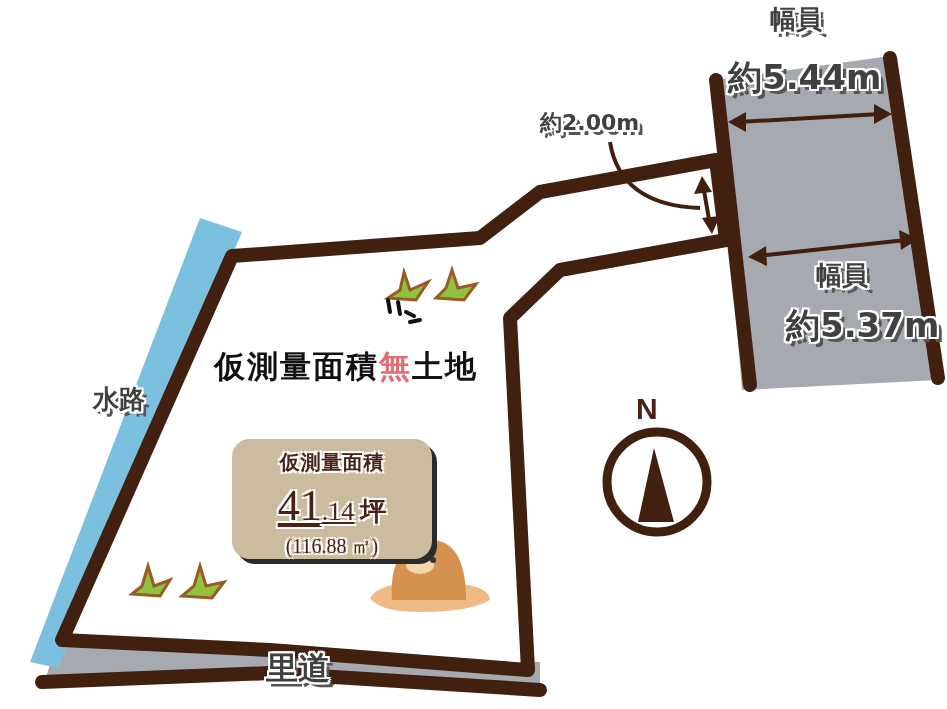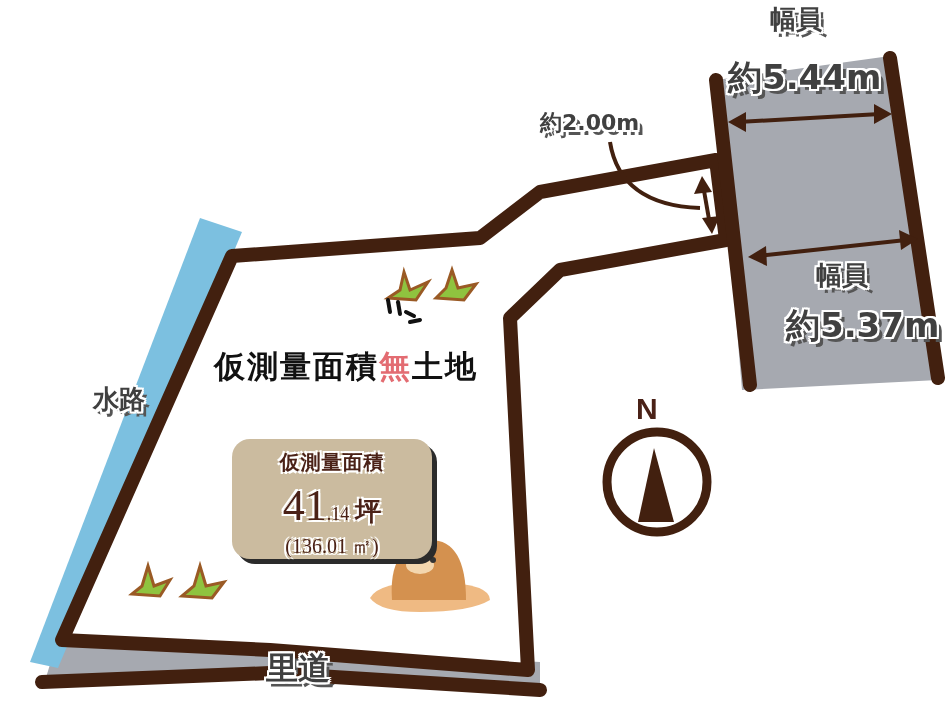--- a/index.html
+++ b/index.html
@@ -7,22 +7,22 @@
   svg.map { position:absolute; left:0; top:0; }
   .lbl { position:absolute; font-weight:bold; color:#404040; white-space:nowrap; line-height:1;
          text-shadow: 2px 2px 0 #fff, -2px -2px 0 #fff, 2px -2px 0 #fff, -2px 2px 0 #fff, 0 2px 0 #fff, 2px 0 0 #fff, 0 -2px 0 #fff, -2px 0 0 #fff, 5px 5px 0 #555; }
   .title { position:absolute; left:214px; top:346px; font-size:31px; font-weight:bold; color:#111; letter-spacing:2px; white-space:nowrap; }
   .title .mu { color:#e36c72; }
   .bubble { position:absolute; left:232px; top:403px; width:200px; height:120px; background:#cbbb9f; border-radius:18px;
             box-shadow: 5px 5px 0 #2b2b2b; text-align:center; color:#4a2117;margin-top:36px; }
   .bubble .t1 { font-size:20px; font-weight:bold; margin-top:10px; letter-spacing:1px;
                 text-shadow:2px 2px 0 #fff,-2px -2px 0 #fff,2px -2px 0 #fff,-2px 2px 0 #fff; }
   .bubble .t2 { font-family:"Liberation Serif", serif; margin-top:4px; text-shadow:2px 2px 0 #fff,-2px -2px 0 #fff,2px -2px 0 #fff,-2px 2px 0 #fff; }
-  .bubble .t2 .n1 { font-size:44px; }
-  .bubble .t2 .n2 { font-size:18px; }
+  .bubble .t2 .n1 { font-size:44px;text-decoration:underline; }
+  .bubble .t2 .n2 { font-size:26px;text-decoration:underline; }
   .bubble .t2 .u { font-size:26px; margin-left:6px; font-family:"DejaVu Sans", sans-serif; font-weight:bold; }
   .bubble .t3 { font-family:"Liberation Serif", serif; font-size:20px; margin-top:2px; text-shadow:2px 2px 0 #fff,-2px -2px 0 #fff,2px -2px 0 #fff,-2px 2px 0 #fff; }
   .north { position:absolute; left:636px; top:392px; font-size:30px; font-weight:bold; color:#4a2117; font-family:"Liberation Sans", sans-serif; }
 </style>
 </head>
 <body>
 
 <svg class="map" width="947" height="709" viewBox="0 0 947 709">
 
   <polygon points="716,80 890,56 938,380 742,390" fill="#a6a9b0"></polygon>
@@ -85,21 +85,21 @@
 
 <div class="title">
   <span>仮測量面積</span><span class="mu">無</span><span>土地</span>
 </div>
 
 <div class="bubble">
   <div class="t1">仮測量面積</div>
   <div class="t2">
     <span class="n1">41</span><span class="n2">.14</span><span class="u">坪</span>
   </div>
-  <div class="t3">(136.01 ㎡)</div>
+  <div class="t3">(116.88 ㎡)</div>
 </div>
 
 <div class="lbl" style="left:770px;top:6px;font-size:26px;">幅員</div>
 <div class="lbl big" style="left:728px;top:60px;font-size:34px;">約5.44m</div>
 <div class="lbl" style="left:540px;top:112px;font-size:22px;text-align:right;">約2.00m</div>
 <div class="lbl" style="left:816px;top:262px;font-size:26px;">幅員</div>
 <div class="lbl" style="left:774px;top:308px;font-size:34px;padding-left:12px;">約5.37m</div>
 <div class="lbl" style="left:66px;top:386px;font-size:26px;margin-left:27px;">水路</div>
 <div class="lbl" style="left:266px;top:652px;font-size:32px;">里道</div>
 <div class="north">N</div>

